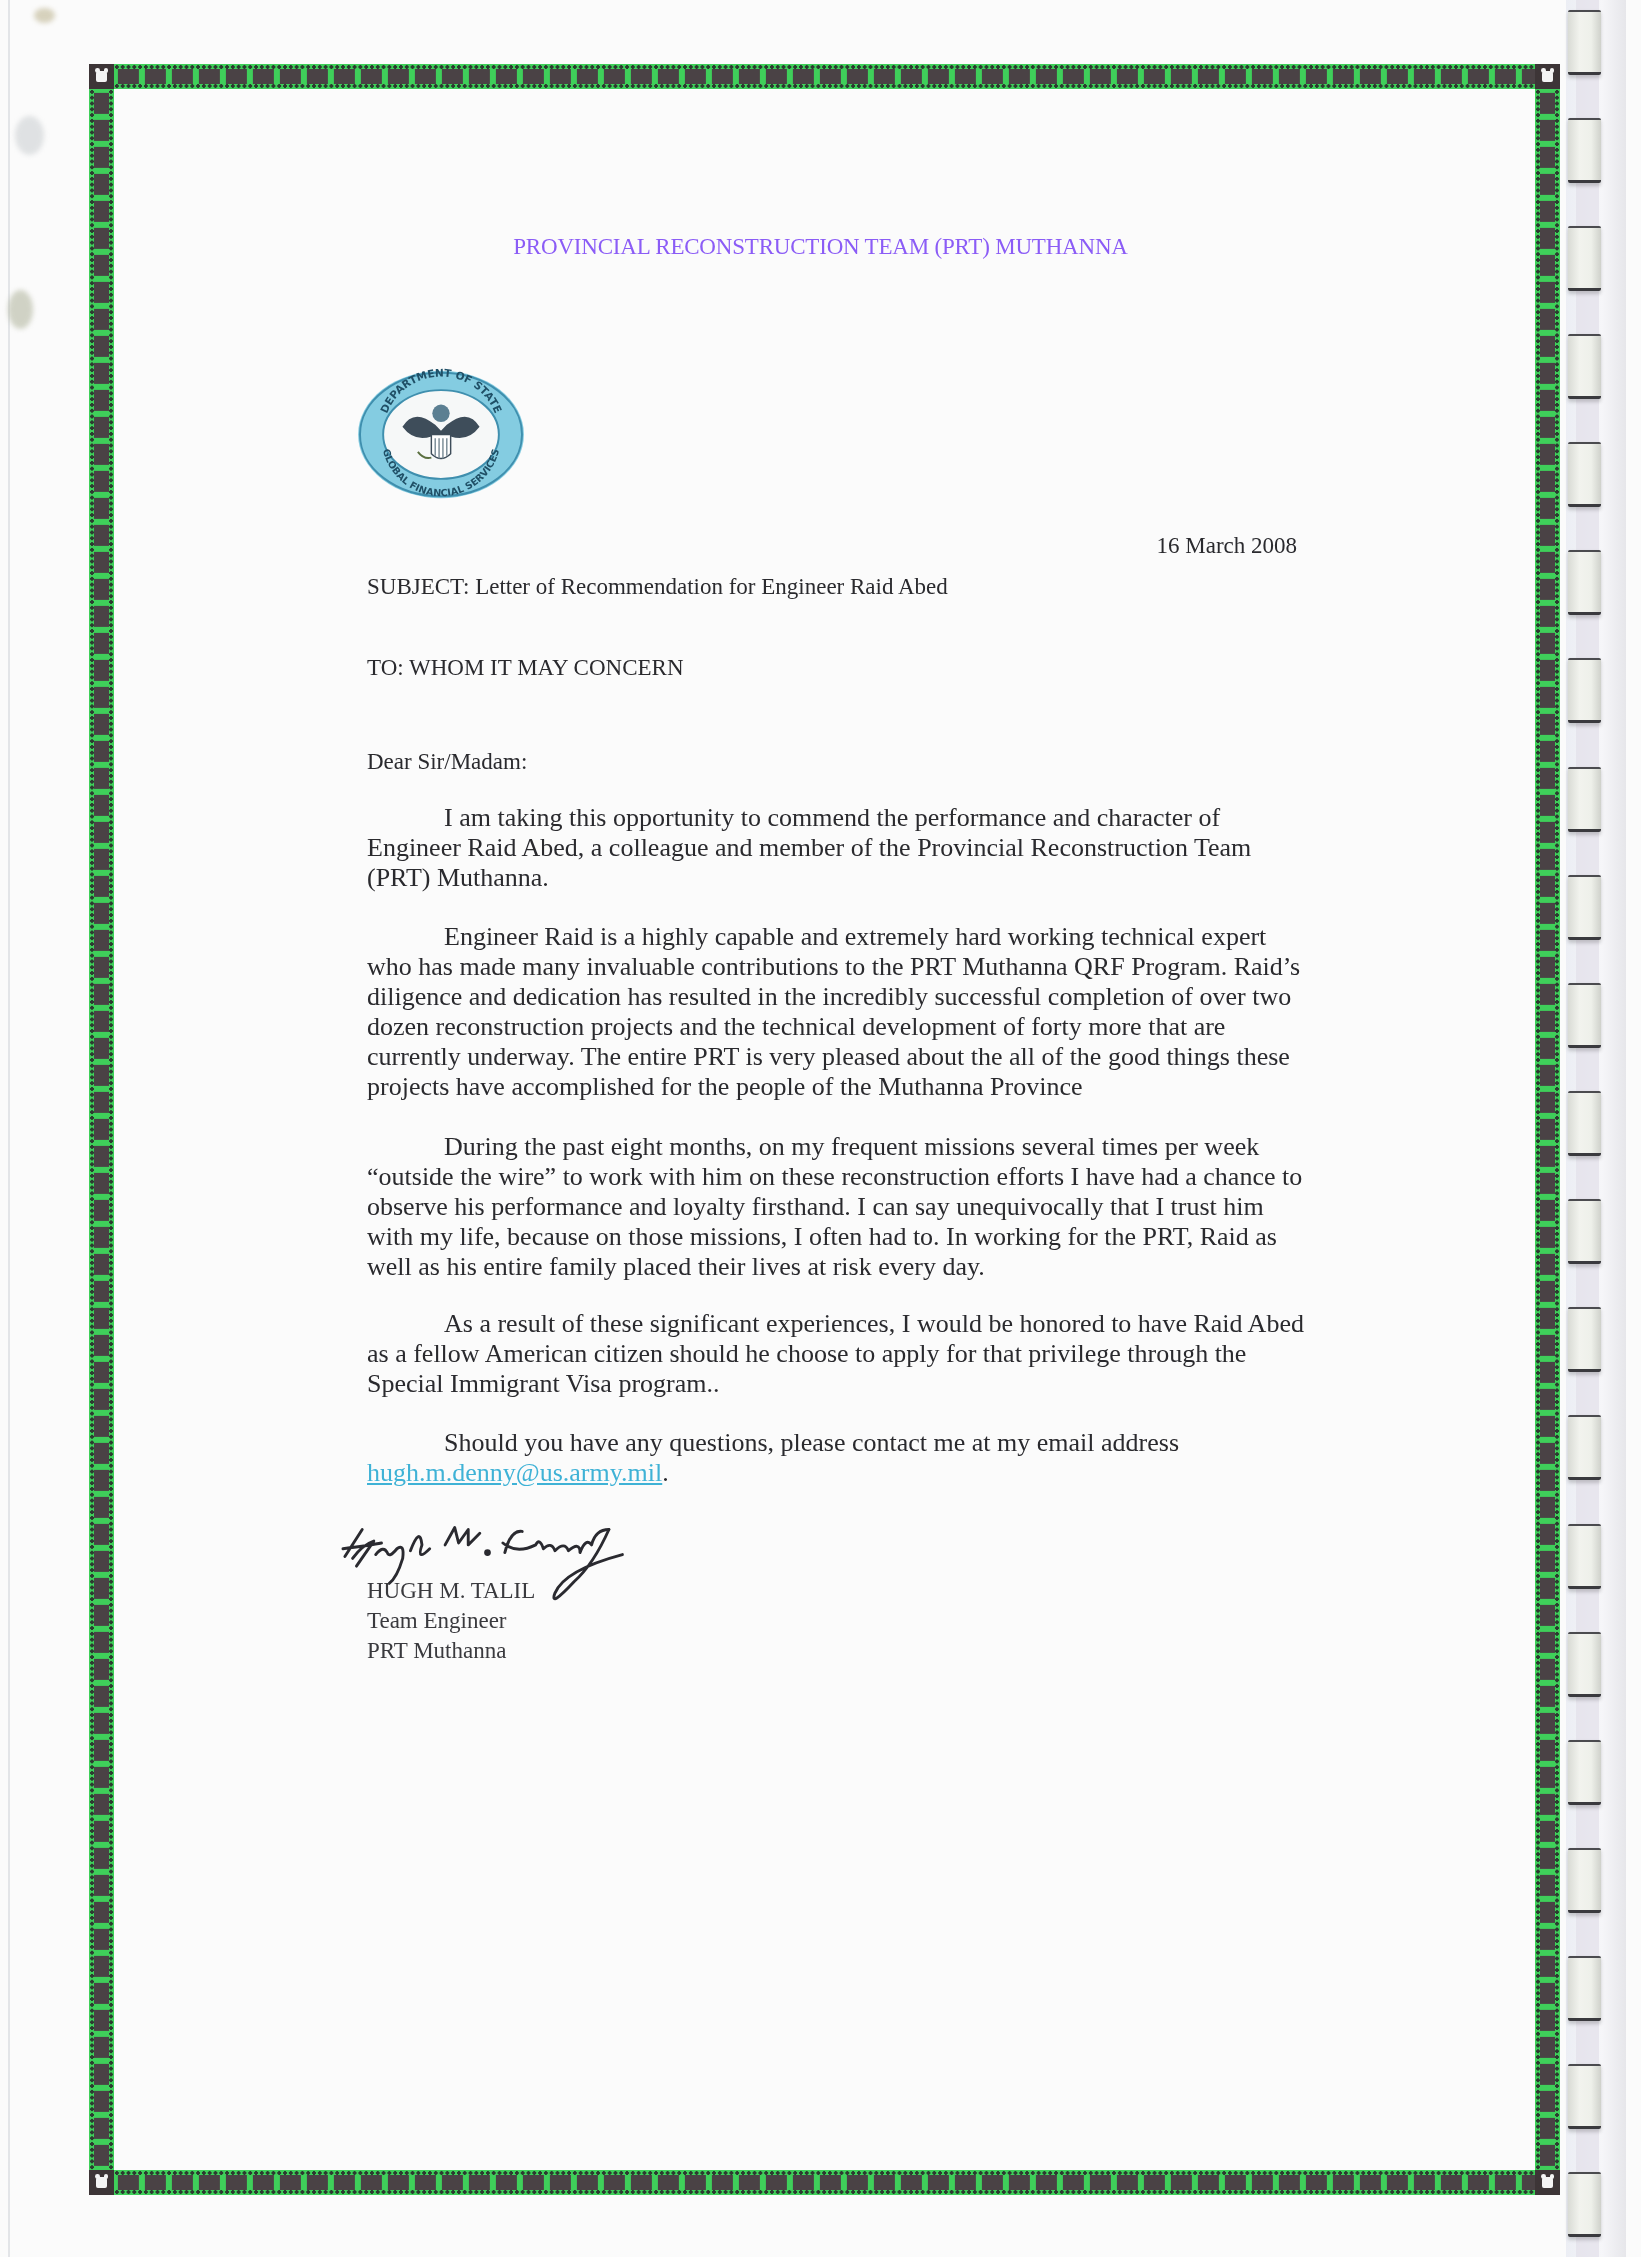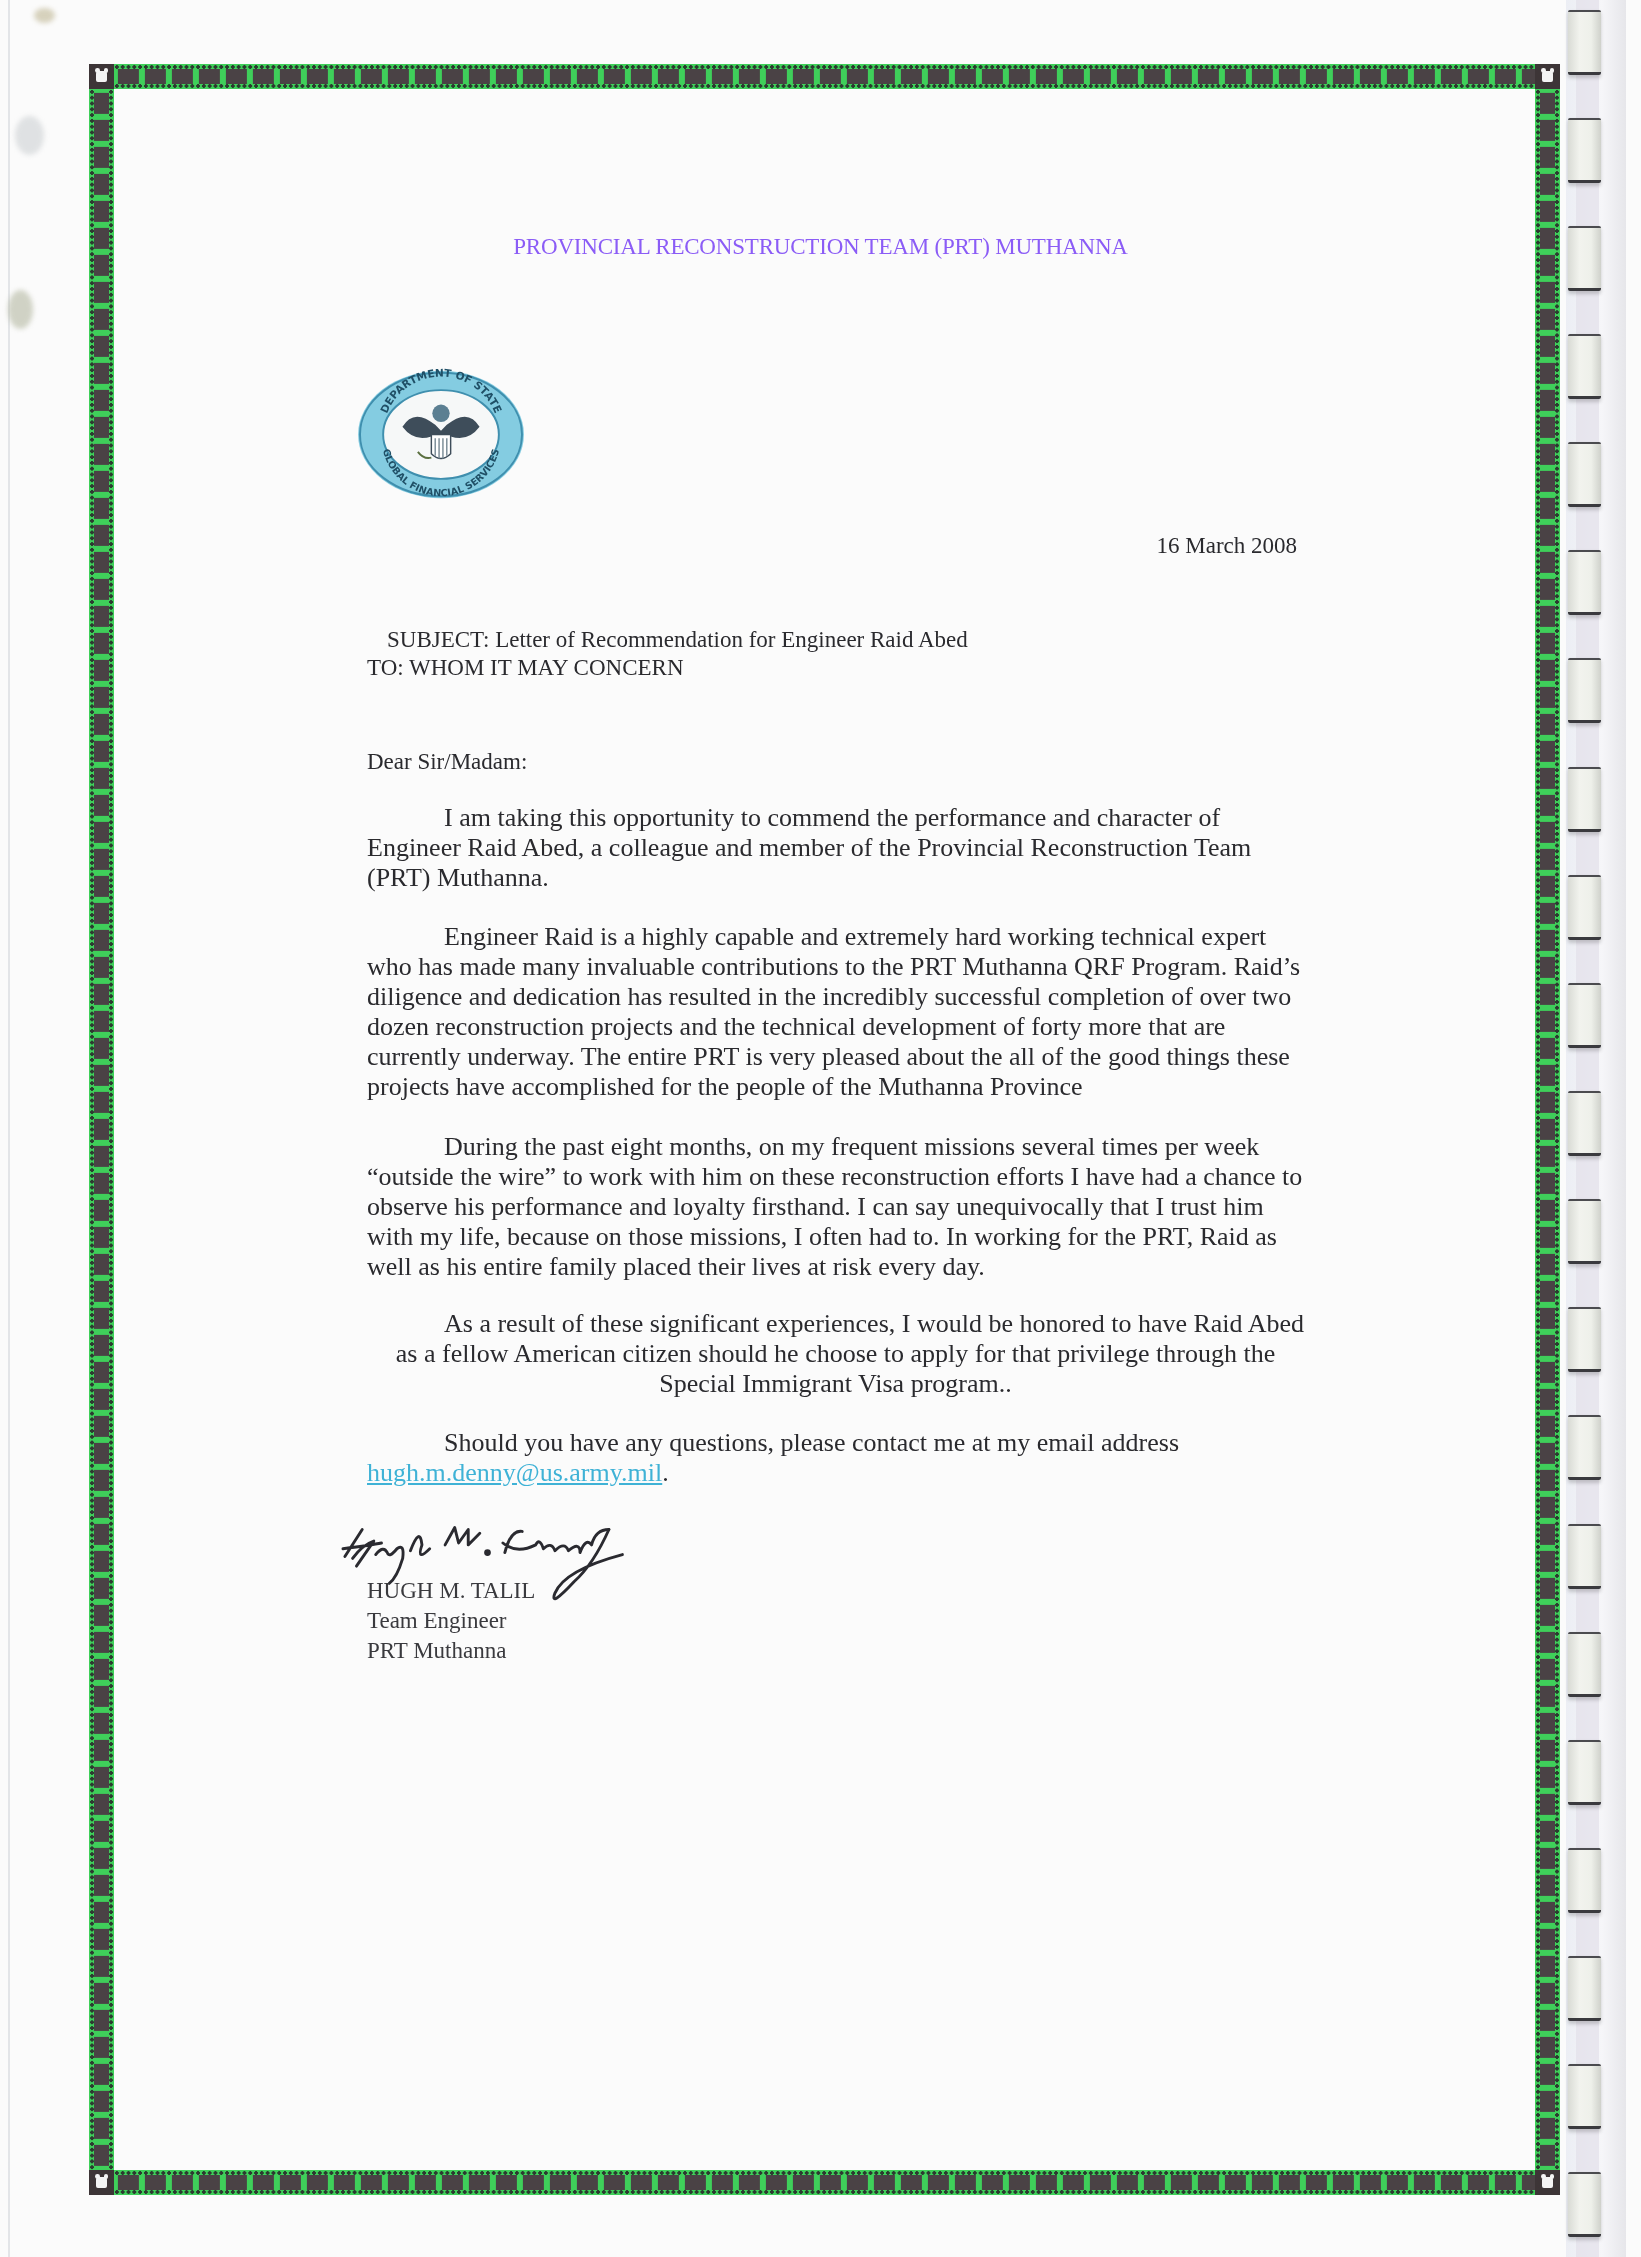--- a/index.html
+++ b/index.html
@@ -66,31 +66,31 @@
     
     .letterhead {
       position: absolute; left: 386px; top: 232px; width: 869px; text-align: center;
       font-size: 23px; line-height: 30px; color: #8b5cf6; letter-spacing: -0.2px;
     }
     .seal {
       position: absolute; left: 354px; top: 367px; width: 174px; height: 135px;
     }
     .date { position: absolute; right: 344px; top: 533px; font-size: 23px; }
     .line { position: absolute; left: 367px; font-size: 23px; }
-    .subject { top: 627px; margin-left: 20px; }
+    .subject { top: 574px; }
     .to { top: 655px; }
     .salutation { top: 749px; }
     .para {
       position: absolute; left: 367px; width: 937px;
       font-size: 26px; line-height: 30px; text-indent: 77px; color: #2a2a2e;
     }
     .p1 { top: 803px; }
     .p2 { top: 922px; }
     .p3 { top: 1132px; }
-    .p4 { top: 1309px; text-align: center; }
+    .p4 { top: 1309px; }
     .p5 { top: 1428px; }
     .email { color: #3fb2d6; text-decoration: underline; }
     .signature { position: absolute; left: 333px; top: 1516px; }
     .sig-block { position: absolute; left: 367px; top: 1576px; font-size: 23px; line-height: 30px; color: #3a3a3e; }
   </style>
 </head>
 <body>
 
 <div class="edge-line"></div>
 <div class="smudge" style="left:34px;top:7.7px;width:21px;height:15.4px;background:#b9b08a;"></div>

